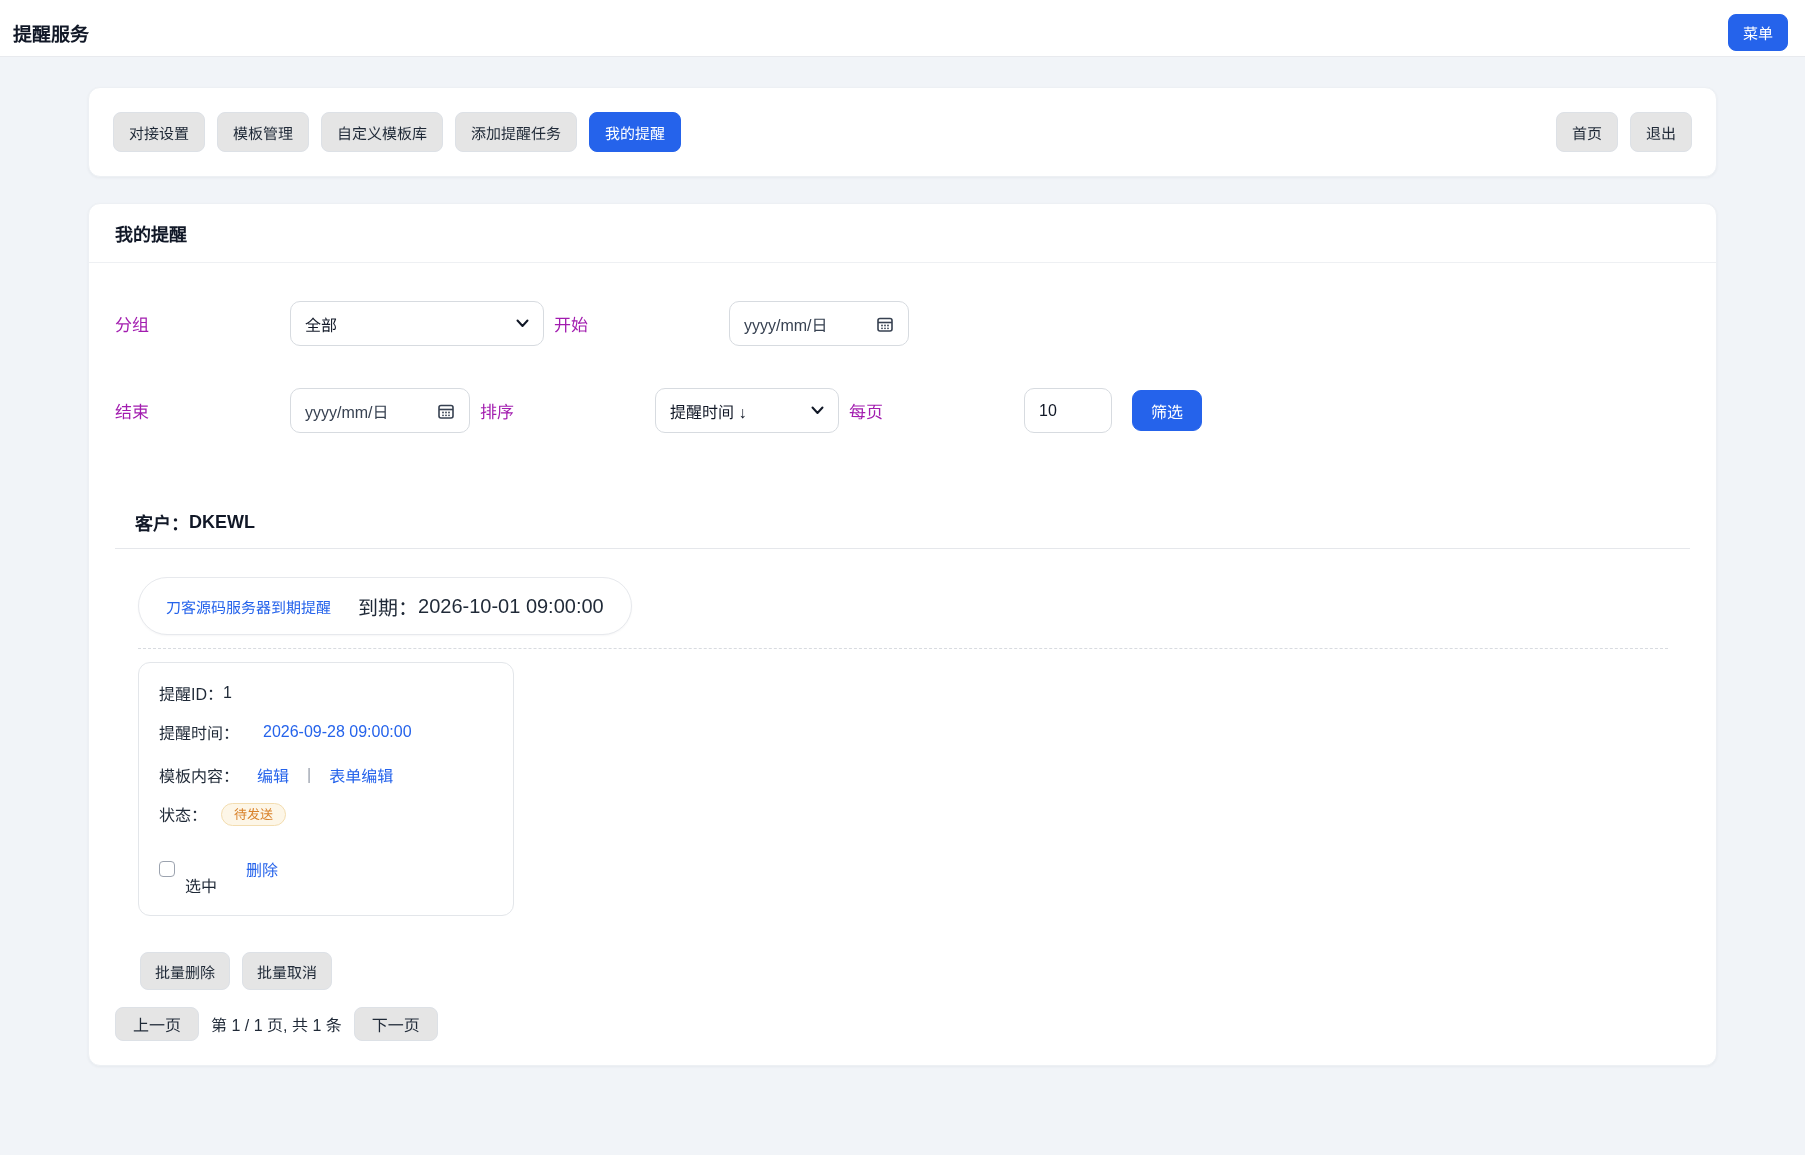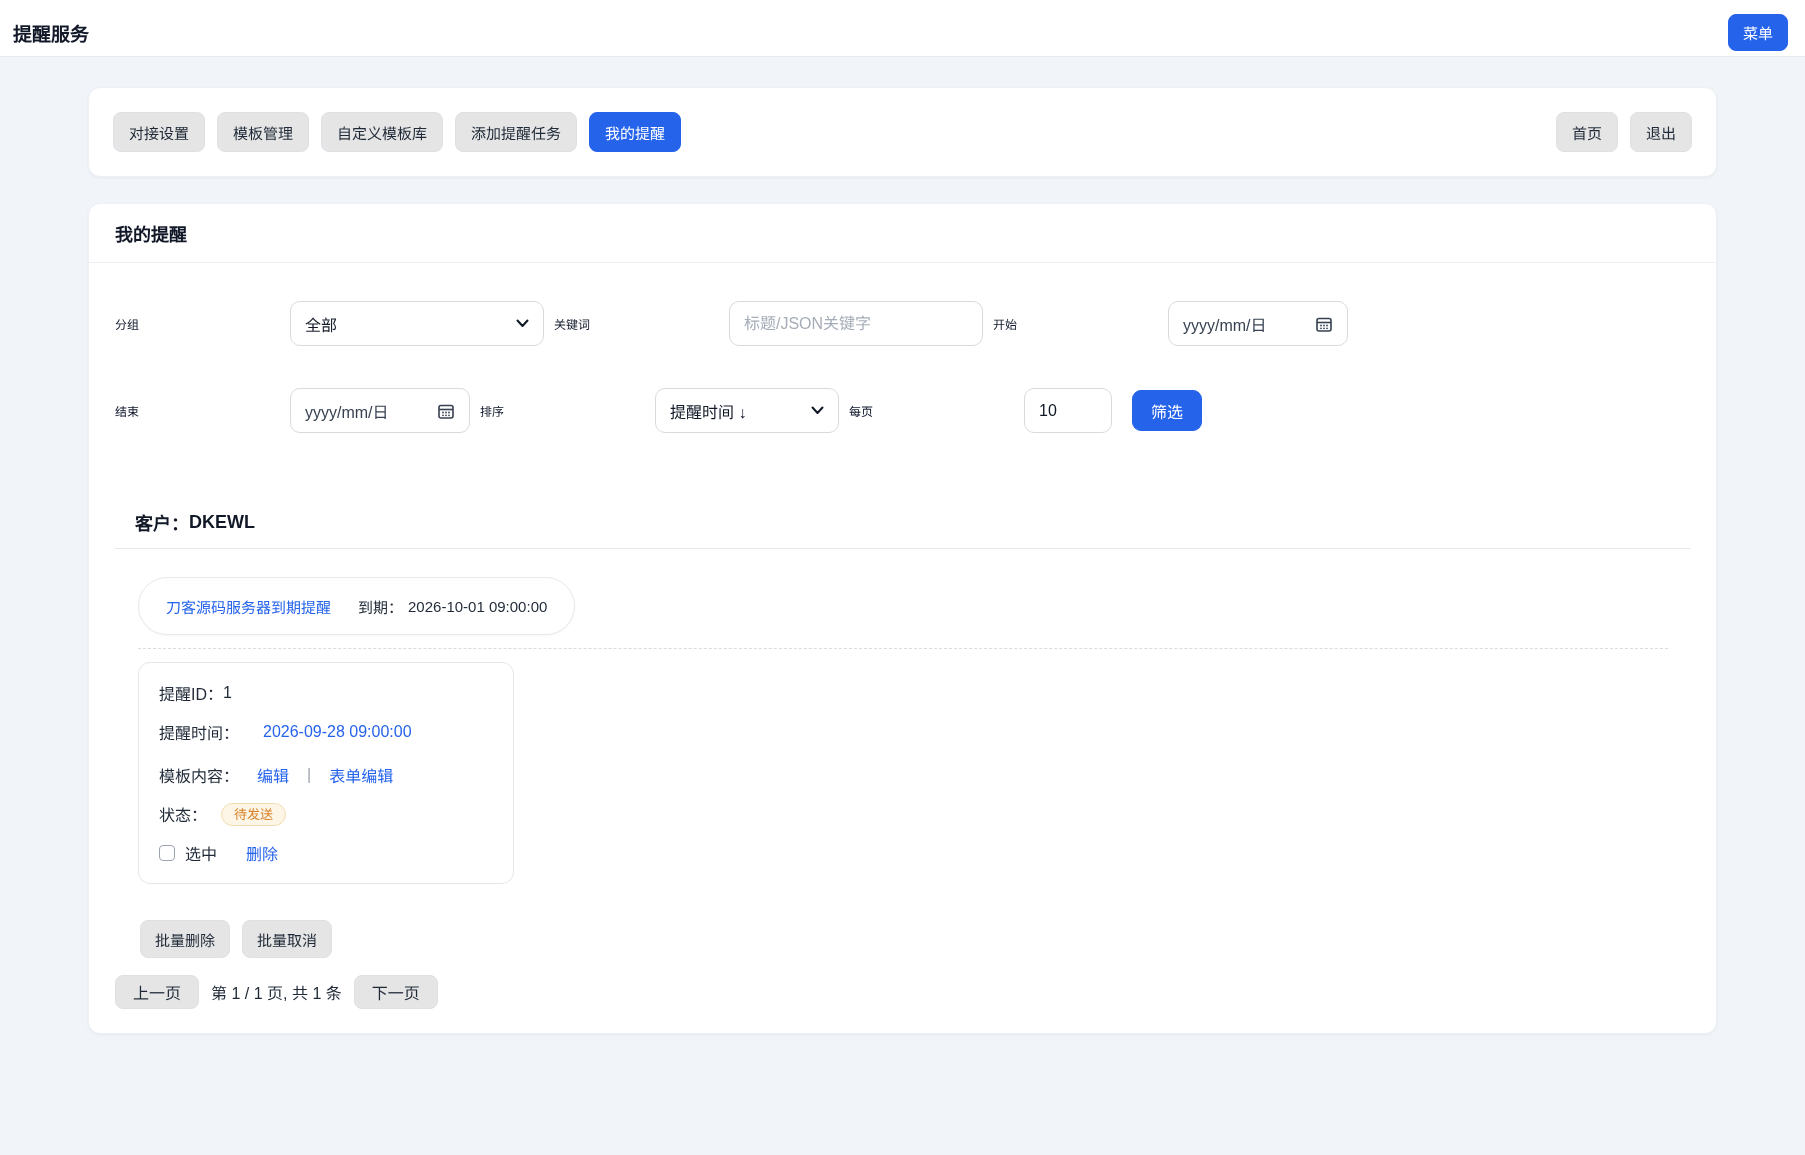--- a/index.html
+++ b/index.html
@@ -40,21 +40,21 @@
   .nav-left, .nav-right { display: flex; align-items: center; gap: 12px; }
   
   .main-card { margin-top: 26px; margin-bottom: 30px; }
   .panel-head { padding: 16px 26px; border-bottom: 1px solid #eef0f3; }
   .panel-title { font-size: 18px; font-weight: bold; color: #111827; }
   .panel-body { padding: 38px 26px 24px 26px; }
   
   .filter-rows { display: flex; flex-direction: column; gap: 42px; }
   .filter-row { display: flex; align-items: center; }
   .fgroup { display: flex; align-items: center; margin-right: 10px; }
-  .flabel { width: 175px; font-size: 12px; color: #0f172a; }
+  .flabel { width: 175px; font-size: 17px; color: #a21caf; }
   .control {
     height: 45px; border: 1px solid #d7dbe0; border-radius: 10px;
     background: #fff; font-size: 16px; color: #111827;
     display: flex; align-items: center; padding: 0 14px;
   }
   .control input { border: none; outline: none; font-family: inherit; font-size: 16px; width: 100%; color: #111827; }
   .control input::placeholder { color: #a6adb8; }
   .select-box { justify-content: space-between; cursor: pointer; }
   .date-box { justify-content: space-between; cursor: pointer; color: #374151; }
   .w-group { width: 254px; }
@@ -70,21 +70,21 @@
   .customer-head { margin-left: 20px; font-size: 18px; font-weight: bold; color: #111827; display: flex; align-items: center; gap: 0; }
   .hr-solid { border: none; border-top: 1px solid #e5e7eb; margin-top: 13px; }
   .reminder-pill {
     margin: 28px 0 0 23px;
     display: inline-flex; align-items: center; gap: 27px;
     height: 58px; padding: 0 27px;
     border: 1px solid #e7e9ed; border-radius: 29px;
     background: #fff; box-shadow: 0 1px 2px rgba(20,30,60,.04);
   }
   .pill-title { font-size: 15px; color: #2563eb; text-decoration: none; cursor: pointer; }
-  .pill-due { font-size: 15px; color: #1f2937; display: flex; align-items: center; gap: 5px; }
+  .pill-due { font-size: 20px; color: #1f2937; display: flex; align-items: center; }
   .hr-dashed { border: none; border-top: 1px dashed #d8dbe0; margin: 13px 22px 0 23px; }
   
   .reminder-card {
     margin: 13px 0 0 23px; width: 376px;
     border: 1px solid #e3e6ea; border-radius: 12px; background: #fff;
     padding: 18px 20px; display: flex; flex-direction: column; gap: 15px;
     font-size: 16px; color: #1f2937;
   }
   .rrow { display: flex; align-items: center; }
   .rlabel { color: #1f2937; }
@@ -96,21 +96,21 @@
   .badge {
     margin-left: 14px; font-size: 13px; color: #d9822b;
     background: #fdf6e7; border: 1px solid #f3ddb0;
     border-radius: 999px; padding: 4px 12px; line-height: 1;
   }
   .checkbox {
     width: 16px; height: 16px; border: 1.5px solid #9ca3af; border-radius: 4px;
     background: #fff; display: inline-block; cursor: pointer;
   }
   .row-select { gap: 0; }
-  .row-select .select-label { margin-left: 10px; }
+  .row-select .select-label { margin-left: 10px; margin-top: 32px; }
   .row-select .link { margin-left: 29px; }
   
   .batch-row { margin-top: 36px; display: flex; gap: 12px; padding-left: 25px; }
   .btn-batch { height: 38px; padding: 0 14px; font-size: 15px; }
   .pagination { margin-top: 17px; display: flex; align-items: center; gap: 12px; }
   .page-info { font-size: 16px; color: #1f2937; }
   .btn-page { height: 34px; padding: 0 17px; font-size: 16px; }
   svg { display: block; }
 </style>
 </head>
@@ -146,26 +146,20 @@
 
       <div class="filter-rows">
         <div class="filter-row">
           <div class="fgroup">
             <span class="flabel">分组</span>
             <div class="control select-box w-group">
               <span>全部</span>
               <svg class="chev" viewBox="0 0 13 9">
                   <path d="M1.5 1.5 L6.5 7 L11.5 1.5" fill="none" stroke="#111827" stroke-width="2" stroke-linecap="round" stroke-linejoin="round"></path>
                 </svg>
-            </div>
-          </div>
-          <div class="fgroup">
-            <span class="flabel">关键词</span>
-            <div class="control w-keyword">
-              <input type="text" placeholder="标题/JSON关键字" style="">
             </div>
           </div>
           <div class="fgroup">
             <span class="flabel">开始</span>
             <div class="control date-box w-date">
               <span>yyyy/mm/日</span>
               <svg class="cal" viewBox="0 0 18 18">
                   <rect x="2" y="3.5" width="14" height="12.5" rx="2" fill="none" stroke="#374151" stroke-width="1.6"></rect>
                   <line x1="2" y1="7.5" x2="16" y2="7.5" stroke="#374151" stroke-width="1.6"></line>
                   <circle cx="6" cy="10.5" r="0.9" fill="#374151"></circle>

